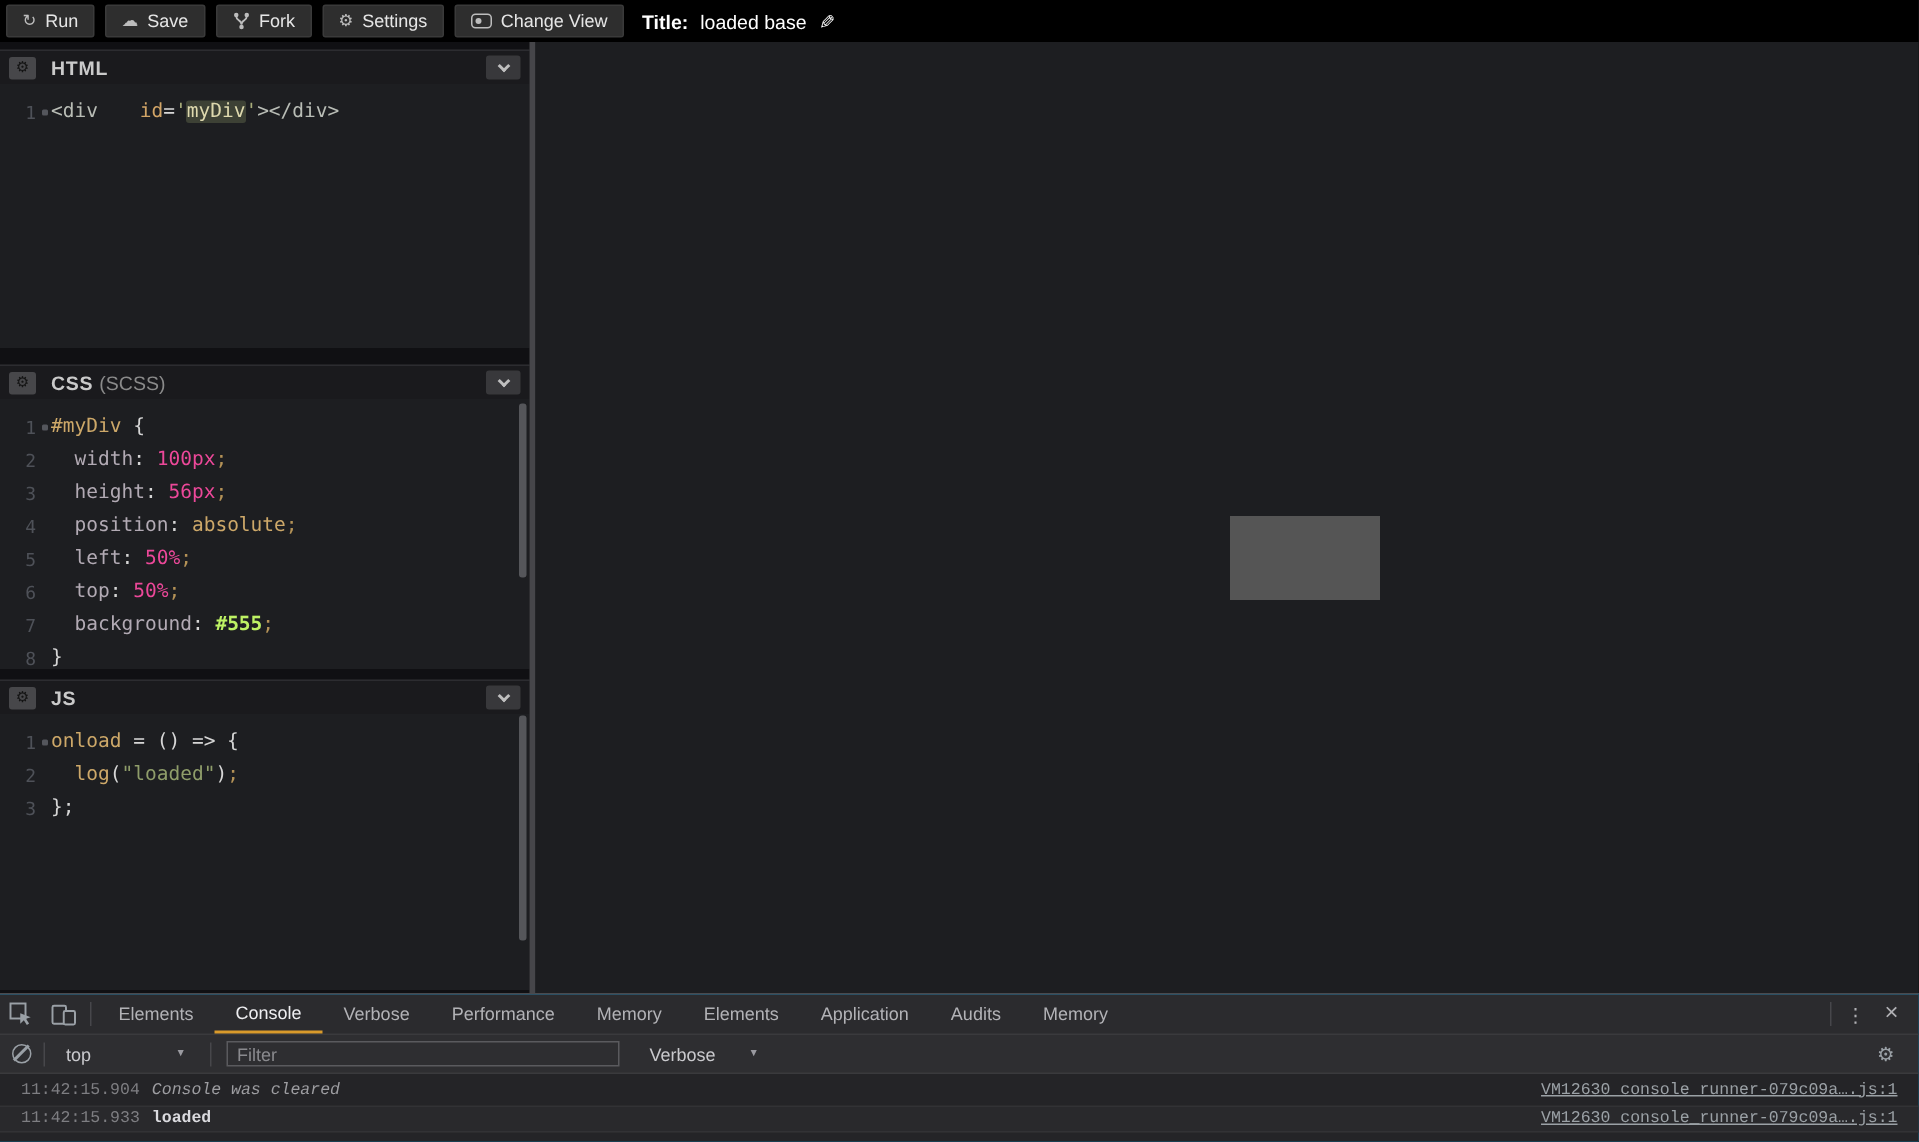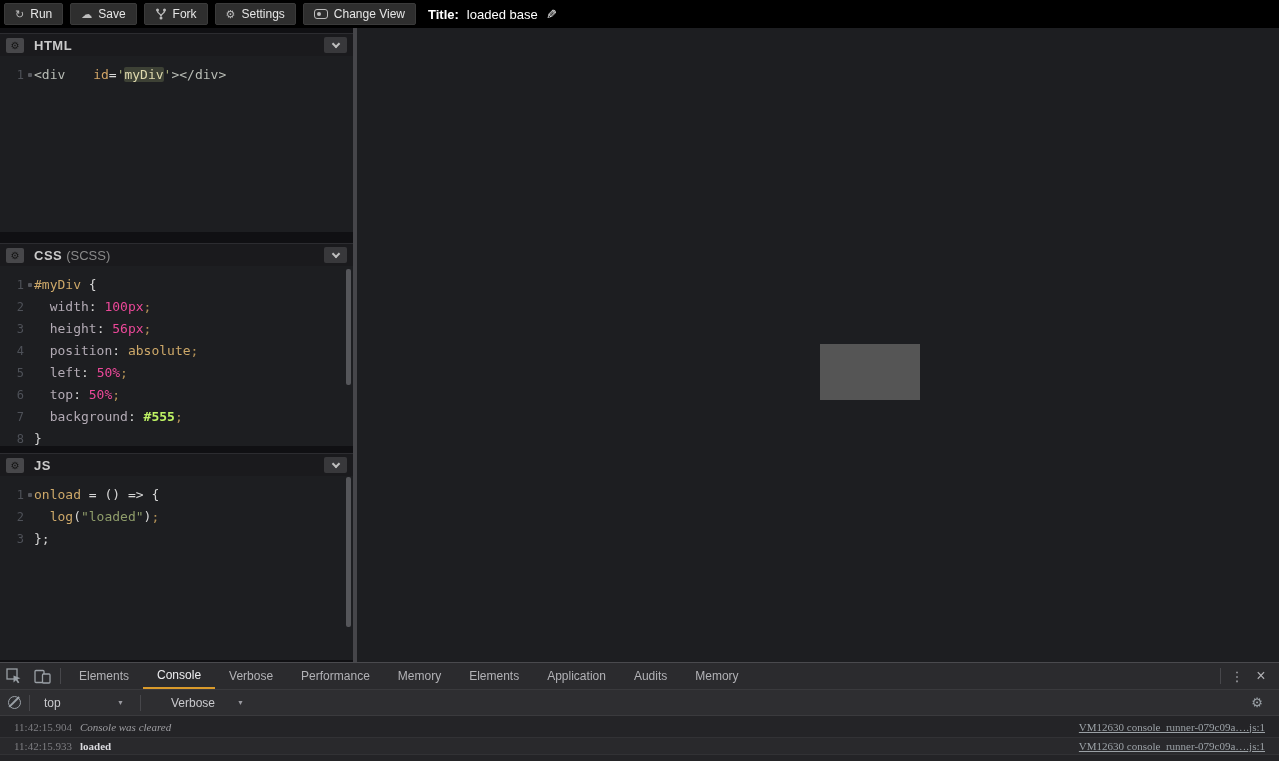--- a/index.html
+++ b/index.html
@@ -89,21 +89,21 @@
     background:#9aa0a6; transform:rotate(-45deg); }
   .dd { display:flex; align-items:center; color:#c9c9cd; font-size:12px; cursor:pointer; }
   .dd .caret { font-size:7px; color:#9a9aa0; }
   .dd-context { width:92px; justify-content:space-between; padding:0 6px; }
   .dd-level { margin-left:14px; gap:22px; padding:0 6px; }
   .filter-input { width:262px; height:17px; background:transparent; border:1px solid #5a5a5e;
     color:#ccc; font-size:12px; padding:0 6px; outline:none; }
   .filter-input::placeholder { color:#8a8a8e; }
   .dt-gear { margin-left:auto; color:#9aa0a6; font-size:13px; padding-right:8px; cursor:pointer; }
 
-  .dt-console { background:#242427; height:45px; font-family:Liberation Serif, serif; font-size:11px; }
+  .dt-console { background:#242427; height:45px; font-family:Liberation Mono, monospace; font-size:11px; }
   .console-row { display:flex; align-items:center; border-bottom:1px solid #323235; padding:0 0 0 14px; }
   .row-0 { height:22px; }
   .row-1 { height:17px; background:#29292c; }
   .c-time { color:#7e7e82; margin-right:8px; }
   .kind-info { font-style:italic; color:#9d9da1; }
   .kind-log { color:#dadade; font-weight:bold; }
   .c-link { margin-left:auto; margin-right:14px; color:#9ba1a6; text-decoration:underline; cursor:pointer; }
 </style>
 </head>
 <body>
@@ -242,20 +242,21 @@
   </div>
 
   <div class="dt-toolbar">
     <span class="no-icon"></span>
     <span class="dt-sep" style="margin:0 8px;"></span>
     <span class="dd dd-context">
       <span>top</span>
       <span class="caret">▼</span>
     </span>
     <span class="dt-sep" style="margin:0 10px;"></span>
+    <input class="filter-input" placeholder="Filter" style="">
     <span class="dd dd-level">
       <span>Verbose</span>
       <span class="caret">▼</span>
     </span>
     <span class="dt-gear">⚙</span>
   </div>
 
   <div class="dt-console" id="dt-console">
       <div class="console-row row-0">
         <span class="c-time">11:42:15.904</span>

